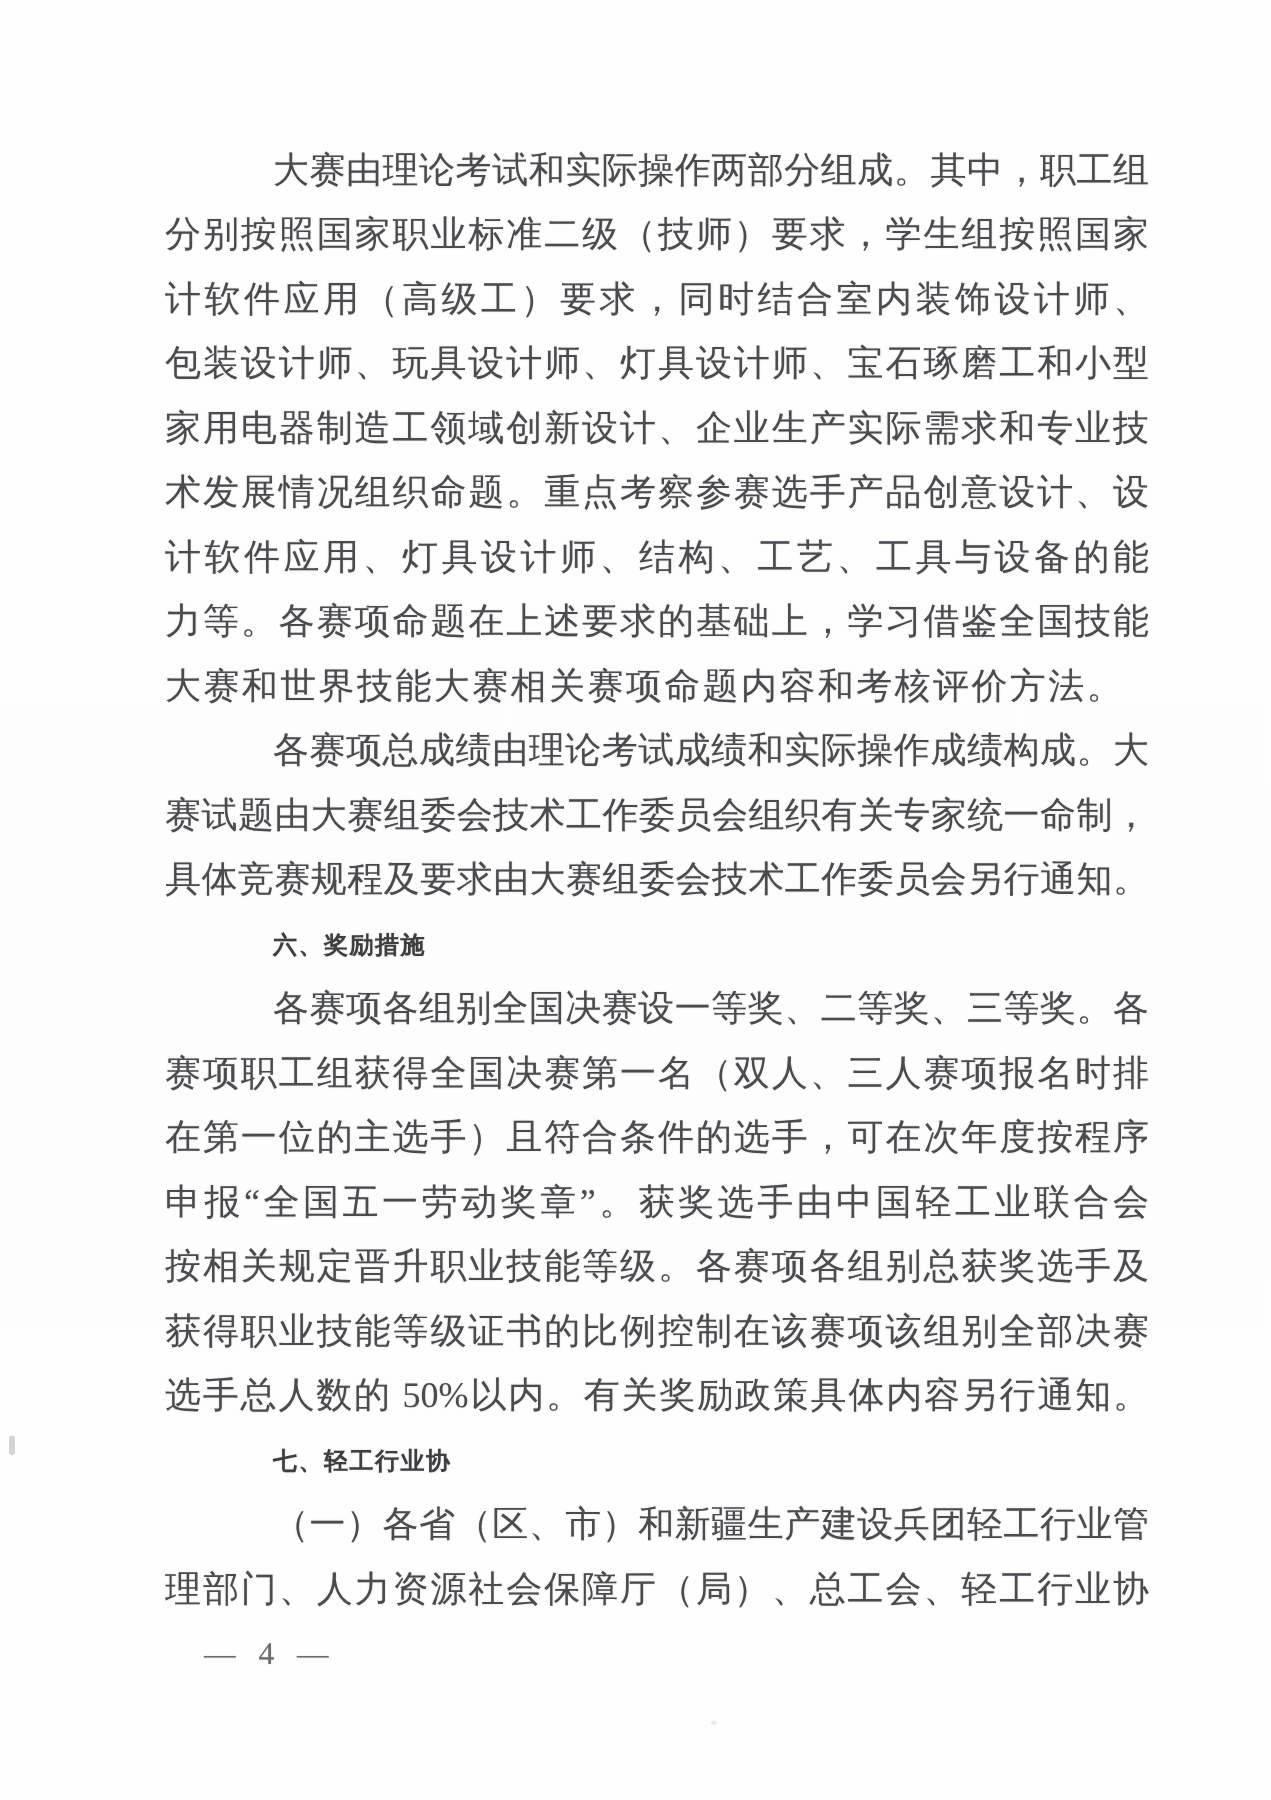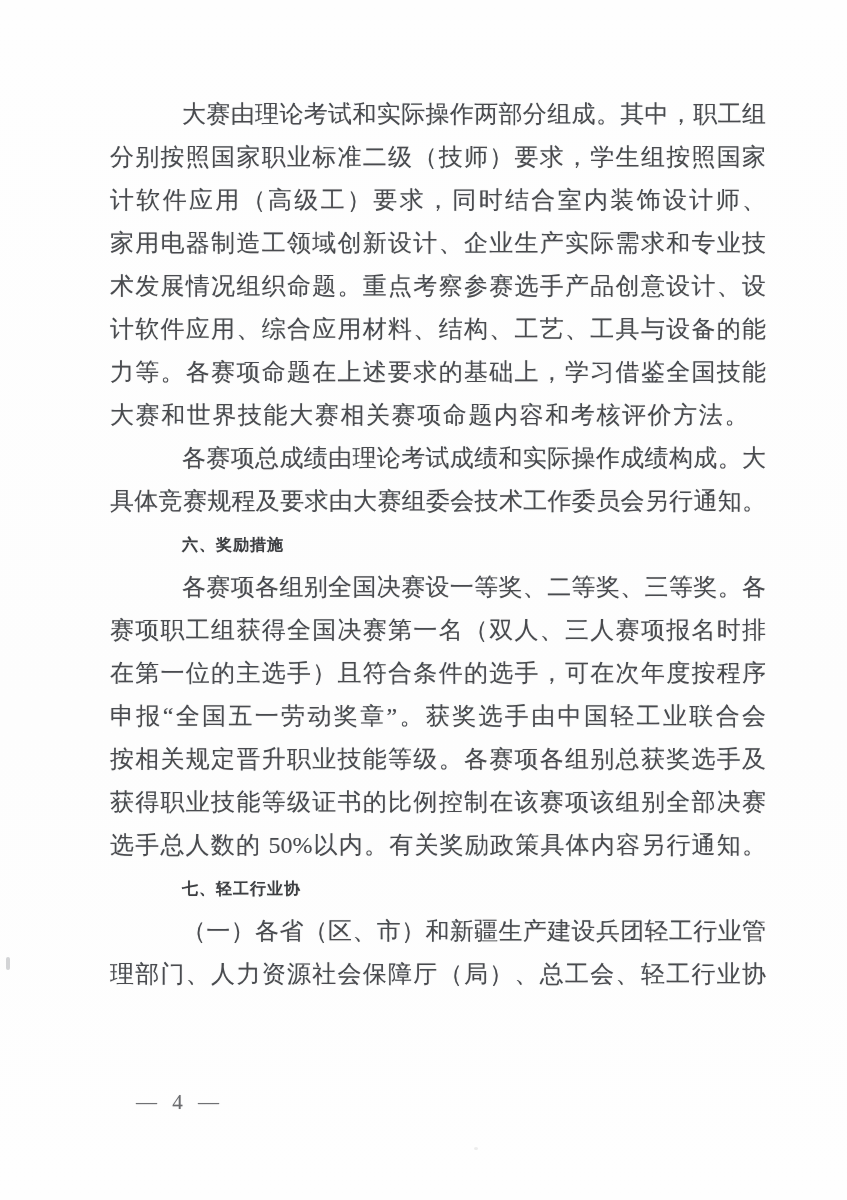--- a/index.html
+++ b/index.html
@@ -91,28 +91,30 @@
 </head>
 <body>
 
 <div class="page">
 
   <div class="text-block">
       <div class="paragraph">
         <div class="line indent">大赛由理论考试和实际操作两部分组成。其中，职工组</div>
         <div class="line">分别按照国家职业标准二级（技师）要求，学生组按照国家</div>
         <div class="line">计软件应用（高级工）要求，同时结合室内装饰设计师、</div>
+        <div class="line">包装设计师、玩具设计师、灯具设计师、宝石琢磨工和小型</div>
         <div class="line">家用电器制造工领域创新设计、企业生产实际需求和专业技</div>
         <div class="line">术发展情况组织命题。重点考察参赛选手产品创意设计、设</div>
-        <div class="line">计软件应用、综合应用材料、结构、工艺、工具与设备的能</div>
+        <div class="line">计软件应用、灯具设计师、结构、工艺、工具与设备的能</div>
         <div class="line">力等。各赛项命题在上述要求的基础上，学习借鉴全国技能</div>
         <div class="line short">大赛和世界技能大赛相关赛项命题内容和考核评价方法。</div>
       </div>
       <div class="paragraph">
         <div class="line indent">各赛项总成绩由理论考试成绩和实际操作成绩构成。大</div>
+        <div class="line">赛试题由大赛组委会技术工作委员会组织有关专家统一命制，</div>
         <div class="line">具体竞赛规程及要求由大赛组委会技术工作委员会另行通知。</div>
       </div>
       <div class="heading">六、奖励措施</div>
       <div class="paragraph">
         <div class="line indent">各赛项各组别全国决赛设一等奖、二等奖、三等奖。各</div>
         <div class="line">赛项职工组获得全国决赛第一名（双人、三人赛项报名时排</div>
         <div class="line">在第一位的主选手）且符合条件的选手，可在次年度按程序</div>
         <div class="line">申报“全国五一劳动奖章”。获奖选手由中国轻工业联合会</div>
         <div class="line">按相关规定晋升职业技能等级。各赛项各组别总获奖选手及</div>
         <div class="line">获得职业技能等级证书的比例控制在该赛项该组别全部决赛</div>

